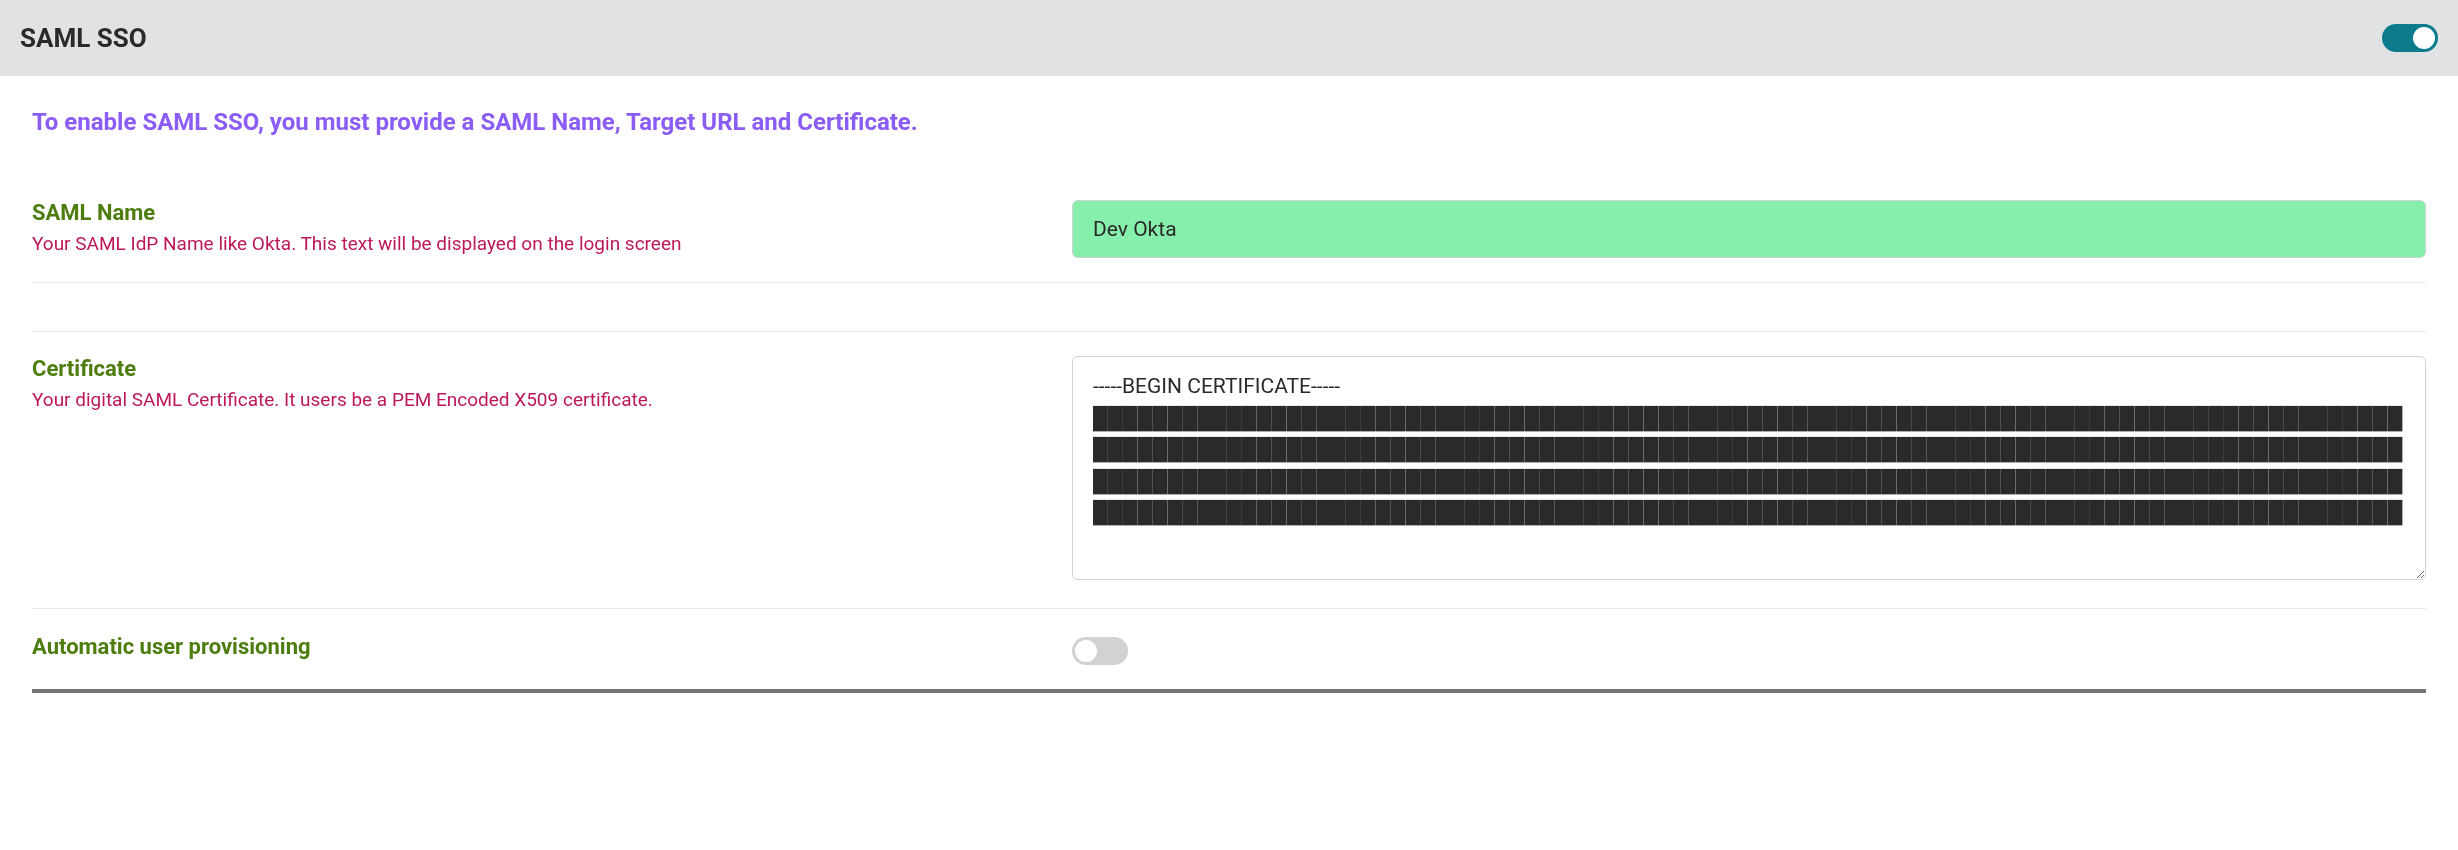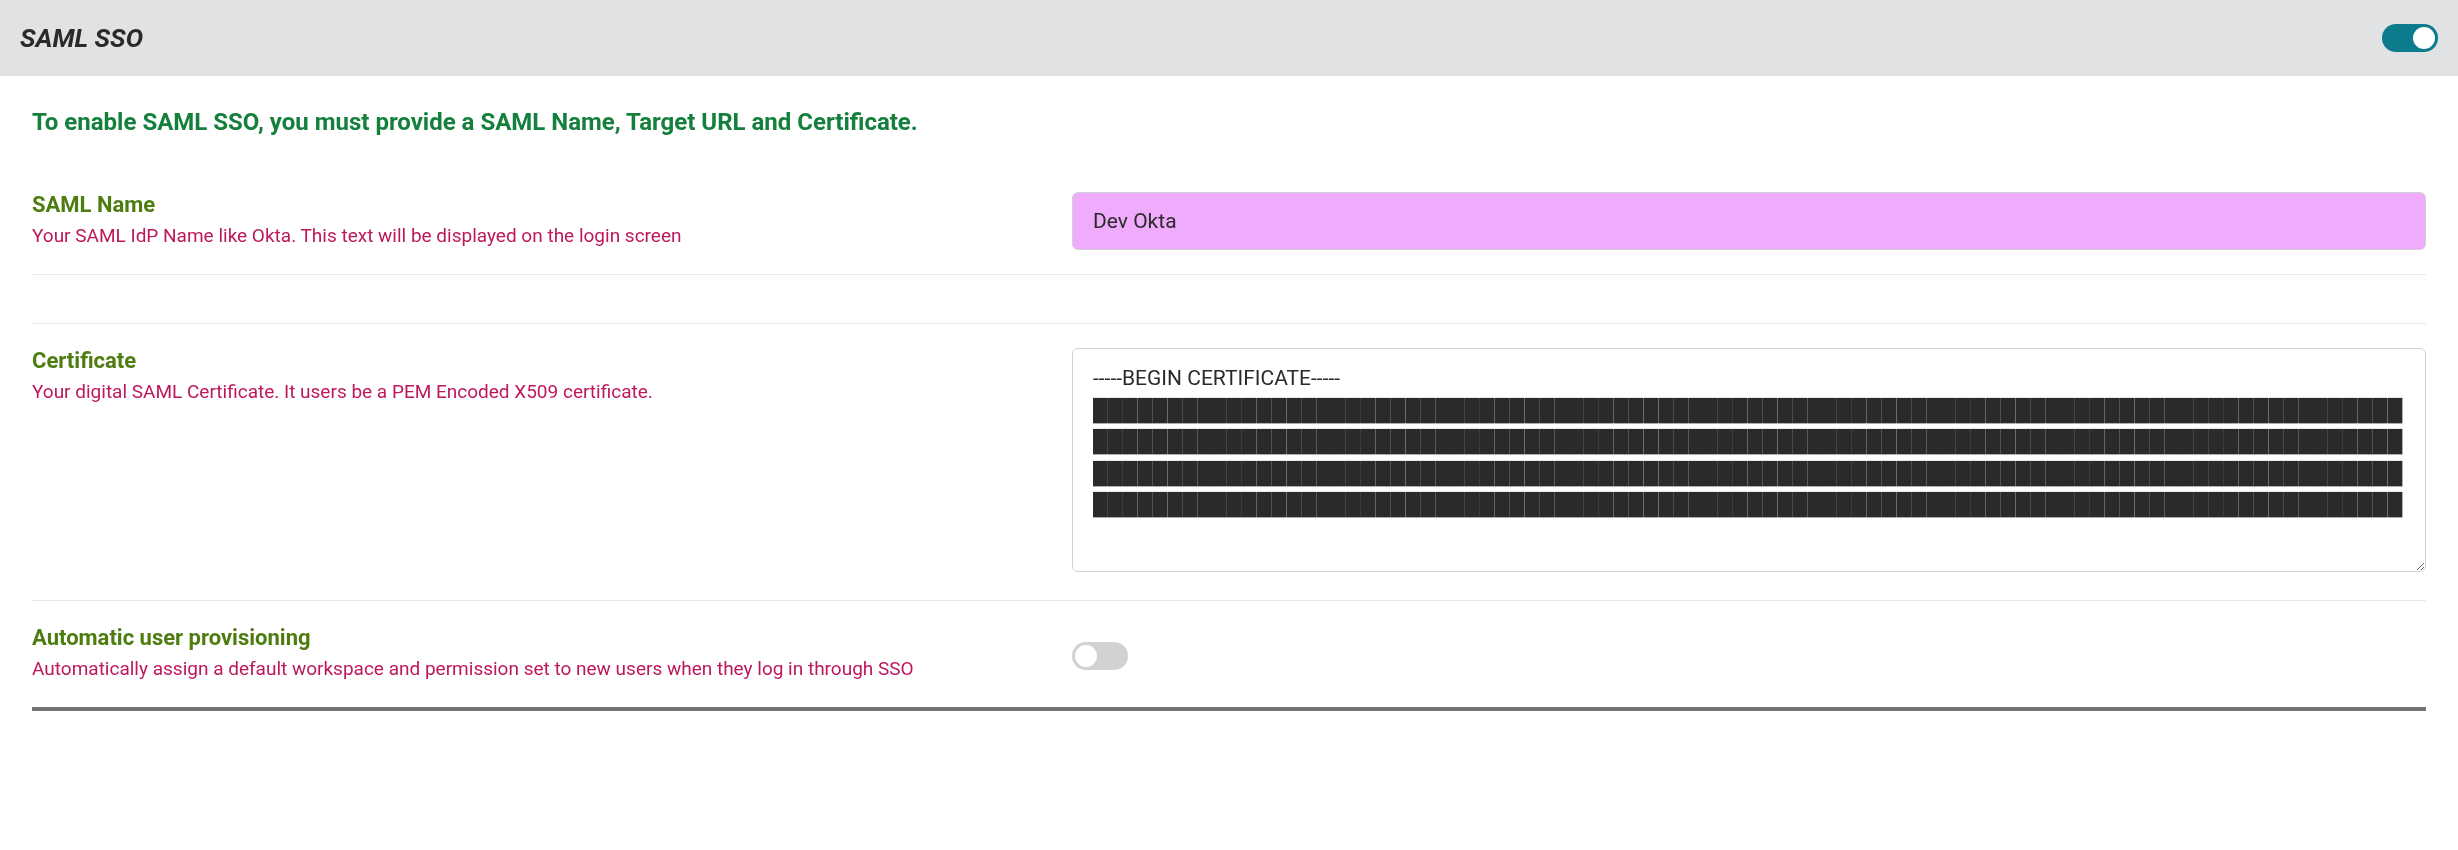--- a/index.html
+++ b/index.html
@@ -18,21 +18,20 @@
       padding: 20px 20px;
       display: flex;
       justify-content: space-between;
       align-items: center;
       height: 76px;
     }
     .header-title {
       font-size: 26px;
       font-weight: 700;
       color: #2a2a2a;
-      font-style: italic;
     }
     .toggle {
       position: relative;
       width: 56px;
       height: 28px;
       border-radius: 14px;
       cursor: pointer;
       transition: background 0.2s;
     }
     .toggle.on {
@@ -55,22 +54,22 @@
     }
     .toggle.off .toggle-knob {
       left: 3px;
     }
     .content {
       padding: 32px 32px 40px 32px;
     }
     .instruction {
       font-size: 24px;
       font-weight: 700;
-      color: #15803d;
-      margin-bottom: 32px;
+      color: #8b5cf6;
+      margin-bottom: 40px;
     }
     .form-row {
       display: flex;
       align-items: flex-start;
       padding: 24px 0;
       border-bottom: 1px solid #e8e9ea;
     }
     .form-row:last-of-type {
       border-bottom: 4px solid #737373;
       align-items: center;
@@ -97,21 +96,21 @@
     }
     .text-input {
       width: 100%;
       height: 58px;
       padding: 12px 20px;
       font-size: 21px;
       font-family: inherit;
       color: #2a2a2a;
       border: 1px solid #cfd2d5;
       border-radius: 6px;
-      background: #f0abfc;
+      background: #86efac;
       outline: none;
     }
     .textarea-input {
       width: 100%;
       height: 224px;
       padding: 14px 20px;
       font-size: 21px;
       font-family: inherit;
       color: #2a2a2a;
       border: 1px solid #cfd2d5;
@@ -163,21 +162,20 @@
 ████████████████████████████████████████████████████████████████████████████████████████
 ████████████████████████████████████████████████████████████████████████████████████████
 ████████████████████████████████████████████████████████████████████████████████████████
 ████████████████████████████████████████████████████████████████████████████████████████</textarea>
     </div>
   </div>
 
   <div class="form-row">
     <div class="label-col">
       <div class="field-label">Automatic user provisioning</div>
-      <div class="field-desc">Automatically assign a default workspace and permission set to new users when they log in through SSO</div>
     </div>
     <div class="toggle-col">
       <div class="toggle off">
         <div class="toggle-knob"></div>
       </div>
     </div>
   </div>
 
 </div>
 

